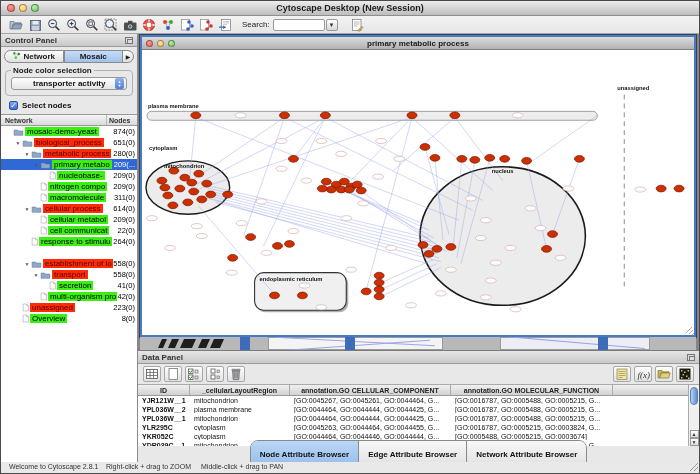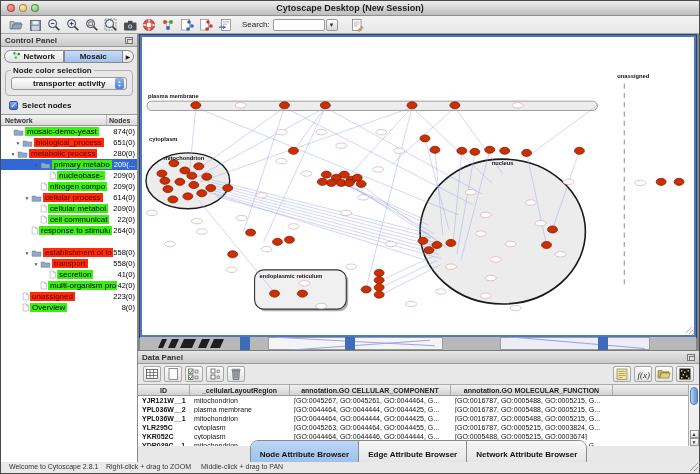--- a/index.html
+++ b/index.html
@@ -283,21 +283,21 @@
           <div class="tree-row" style="padding-left: 13px;">
             <span class="tr-arrow">▼</span>
             <span class="tr-icon">
               <svg width="11" height="8" viewBox="0 0 13 10">
                 <path d="M1 2.5h4.4l1 1.2H12v5.5H1z" fill="#92A8C8" stroke="#5A7090" stroke-width=".6"></path>
               </svg>
             </span>
             <span class="tr-label red">biological_process</span>
             <span class="tr-num">651(0)</span>
           </div>
-          <div class="tree-row" style="padding-left: 8px;">
+          <div class="tree-row" style="padding-left: 22px;">
             <span class="tr-arrow">▼</span>
             <span class="tr-icon">
               <svg width="11" height="8" viewBox="0 0 13 10">
                 <path d="M1 2.5h4.4l1 1.2H12v5.5H1z" fill="#92A8C8" stroke="#5A7090" stroke-width=".6"></path>
               </svg>
             </span>
             <span class="tr-label red">metabolic process</span>
             <span class="tr-num">280(0)</span>
           </div>
           <div class="tree-row selected" style="padding-left: 31px;">
@@ -324,20 +324,31 @@
           <div class="tree-row" style="padding-left: 31px;">
             <span class="tr-arrow"></span>
             <span class="tr-icon">
               <svg width="7" height="9" viewBox="0 0 12 14">
                 <path d="M2 1h6l3 3v9H2z" fill="#FFF" stroke="#8A8A8A" stroke-width=".8"></path>
                 <path d="M8 1v3h3" fill="none" stroke="#8A8A8A" stroke-width=".8"></path>
               </svg>
             </span>
             <span class="tr-label green">nitrogen compo</span>
             <span class="tr-num">209(0)</span>
+          </div>
+          <div class="tree-row" style="padding-left: 31px;">
+            <span class="tr-arrow"></span>
+            <span class="tr-icon">
+              <svg width="7" height="9" viewBox="0 0 12 14">
+                <path d="M2 1h6l3 3v9H2z" fill="#FFF" stroke="#8A8A8A" stroke-width=".8"></path>
+                <path d="M8 1v3h3" fill="none" stroke="#8A8A8A" stroke-width=".8"></path>
+              </svg>
+            </span>
+            <span class="tr-label green">macromolecule</span>
+            <span class="tr-num">311(0)</span>
           </div>
           <div class="tree-row" style="padding-left: 22px;">
             <span class="tr-arrow">▼</span>
             <span class="tr-icon">
               <svg width="11" height="8" viewBox="0 0 13 10">
                 <path d="M1 2.5h4.4l1 1.2H12v5.5H1z" fill="#92A8C8" stroke="#5A7090" stroke-width=".6"></path>
               </svg>
             </span>
             <span class="tr-label red">cellular process</span>
             <span class="tr-num">614(0)</span>
@@ -438,20 +449,28 @@
             </span>
             <span class="tr-label green">Overview</span>
             <span class="tr-num">8(0)</span>
           </div>
         </div>
     </div>
 
     <div class="right-col">
       <div class="desktop">
         <div class="net-frame">
+          <div class="net-titlebar">
+            <div class="lights">
+              <div class="light r"></div>
+              <div class="light y"></div>
+              <div class="light g"></div>
+            </div>
+            <div class="nt-title">primary metabolic process</div>
+          </div>
           <div class="net-canvas" id="net-canvas">
               <svg viewBox="0 0 554 288" preserveAspectRatio="none">
                 <rect x="5" y="62" width="452" height="9" rx="4.5" fill="#EDEDED" stroke="#8a8a8a" stroke-width="0.8"></rect>
                 <ellipse cx="46" cy="139" rx="42" ry="27" fill="#ECECEC" stroke="#1a1a1a" stroke-width="1.4"></ellipse>
                 <ellipse cx="362" cy="188" rx="83" ry="70" fill="#ECECEC" stroke="#1a1a1a" stroke-width="1.6"></ellipse>
                 <rect x="115" y="227" width="92" height="38" rx="9" fill="#AFAFAF"></rect>
                 <rect x="113" y="225" width="92" height="38" rx="9" fill="#F0F0F0" stroke="#333" stroke-width="1.1"></rect>
                 <line x1="484" y1="45" x2="484" y2="240" stroke="#8a8a8a" stroke-width="1" stroke-dasharray="5 4"></line>
                 <line x1="48" y1="128" x2="54" y2="68" stroke="#9AA4E6" stroke-width="0.8" opacity="0.55"></line>
                 <line x1="50" y1="132" x2="143" y2="68" stroke="#9AA4E6" stroke-width="0.8" opacity="0.55"></line>

